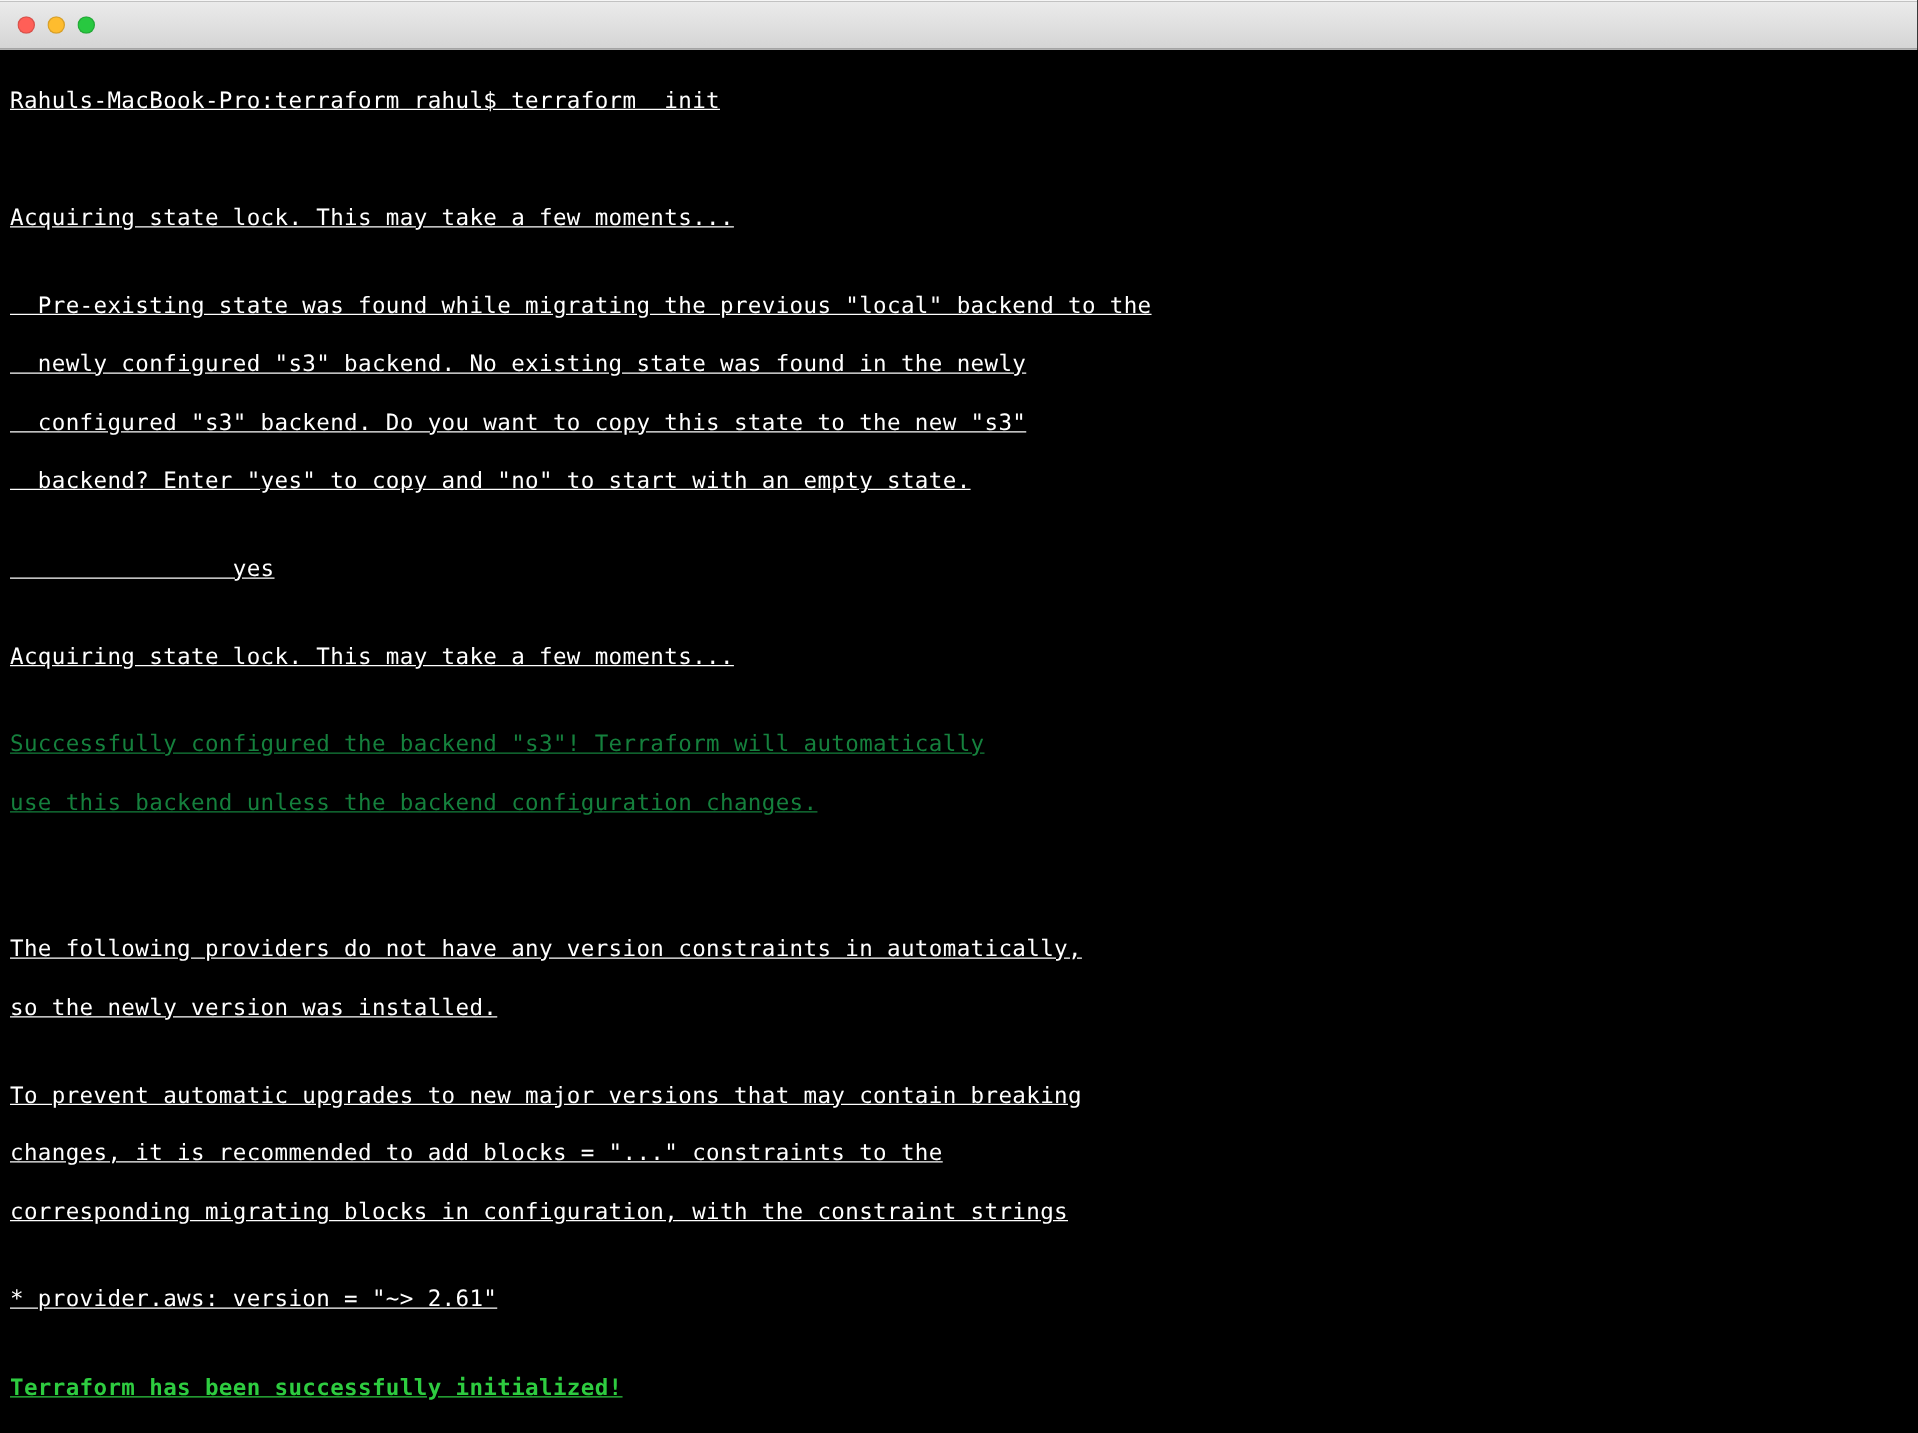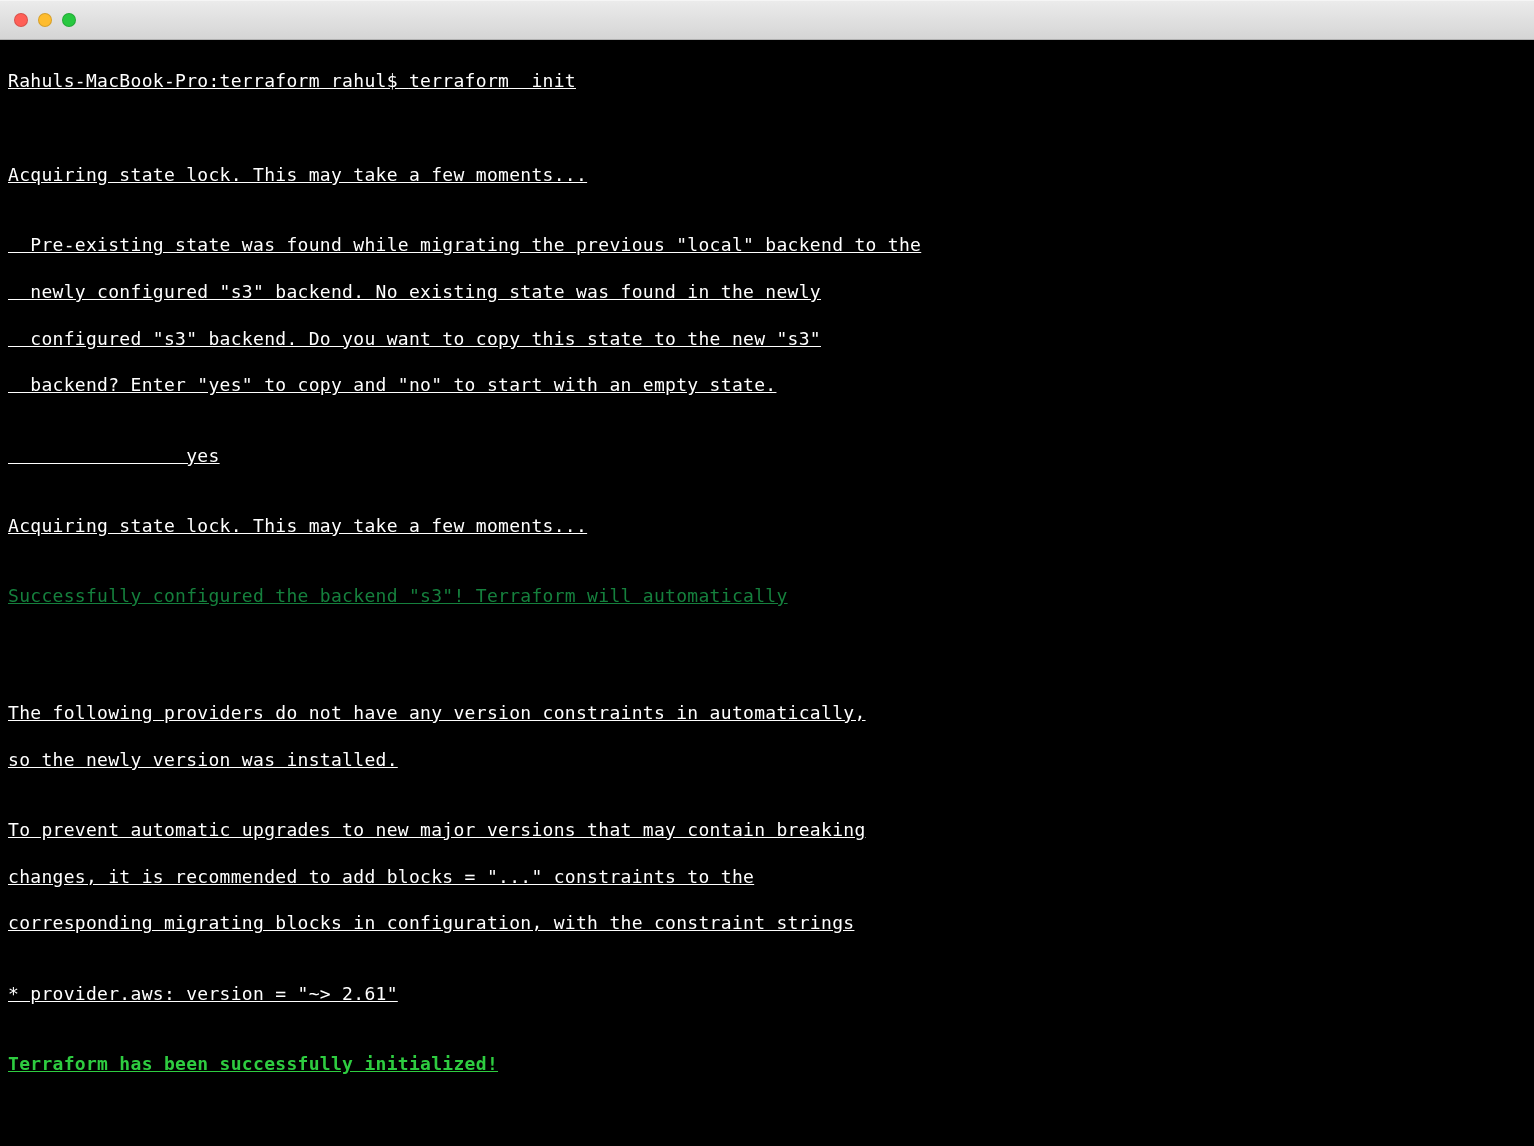--- a/index.html
+++ b/index.html
@@ -64,20 +64,21 @@
 <span class="prompt-line white">  Pre-existing state was found while migrating the previous "local" backend to the</span>
 <span class="prompt-line white">  newly configured "s3" backend. No existing state was found in the newly</span>
 <span class="prompt-line white">  configured "s3" backend. Do you want to copy this state to the new "s3"</span>
 <span class="prompt-line white">  backend? Enter "yes" to copy and "no" to start with an empty state.</span>
 <span class="prompt-line white"></span>
 <span class="prompt-line white">                yes</span>
 <span class="prompt-line white"></span>
 <span class="prompt-line white">Acquiring state lock. This may take a few moments...</span>
 <span class="prompt-line white"></span>
 <span class="prompt-line green">Successfully configured the backend "s3"! Terraform will automatically</span>
+<span class="prompt-line green">use this backend unless the backend configuration changes.</span>
 <span class="prompt-line white"></span>
 <span class="prompt-line white"></span>
 <span class="prompt-line white"></span>
 <span class="prompt-line white">The following providers do not have any version constraints in automatically,</span>
 <span class="prompt-line white">so the newly version was installed.</span>
 <span class="prompt-line white"></span>
 <span class="prompt-line white">To prevent automatic upgrades to new major versions that may contain breaking</span>
 <span class="prompt-line white">changes, it is recommended to add blocks = "..." constraints to the</span>
 <span class="prompt-line white">corresponding migrating blocks in configuration, with the constraint strings</span>
 <span class="prompt-line white"></span>

